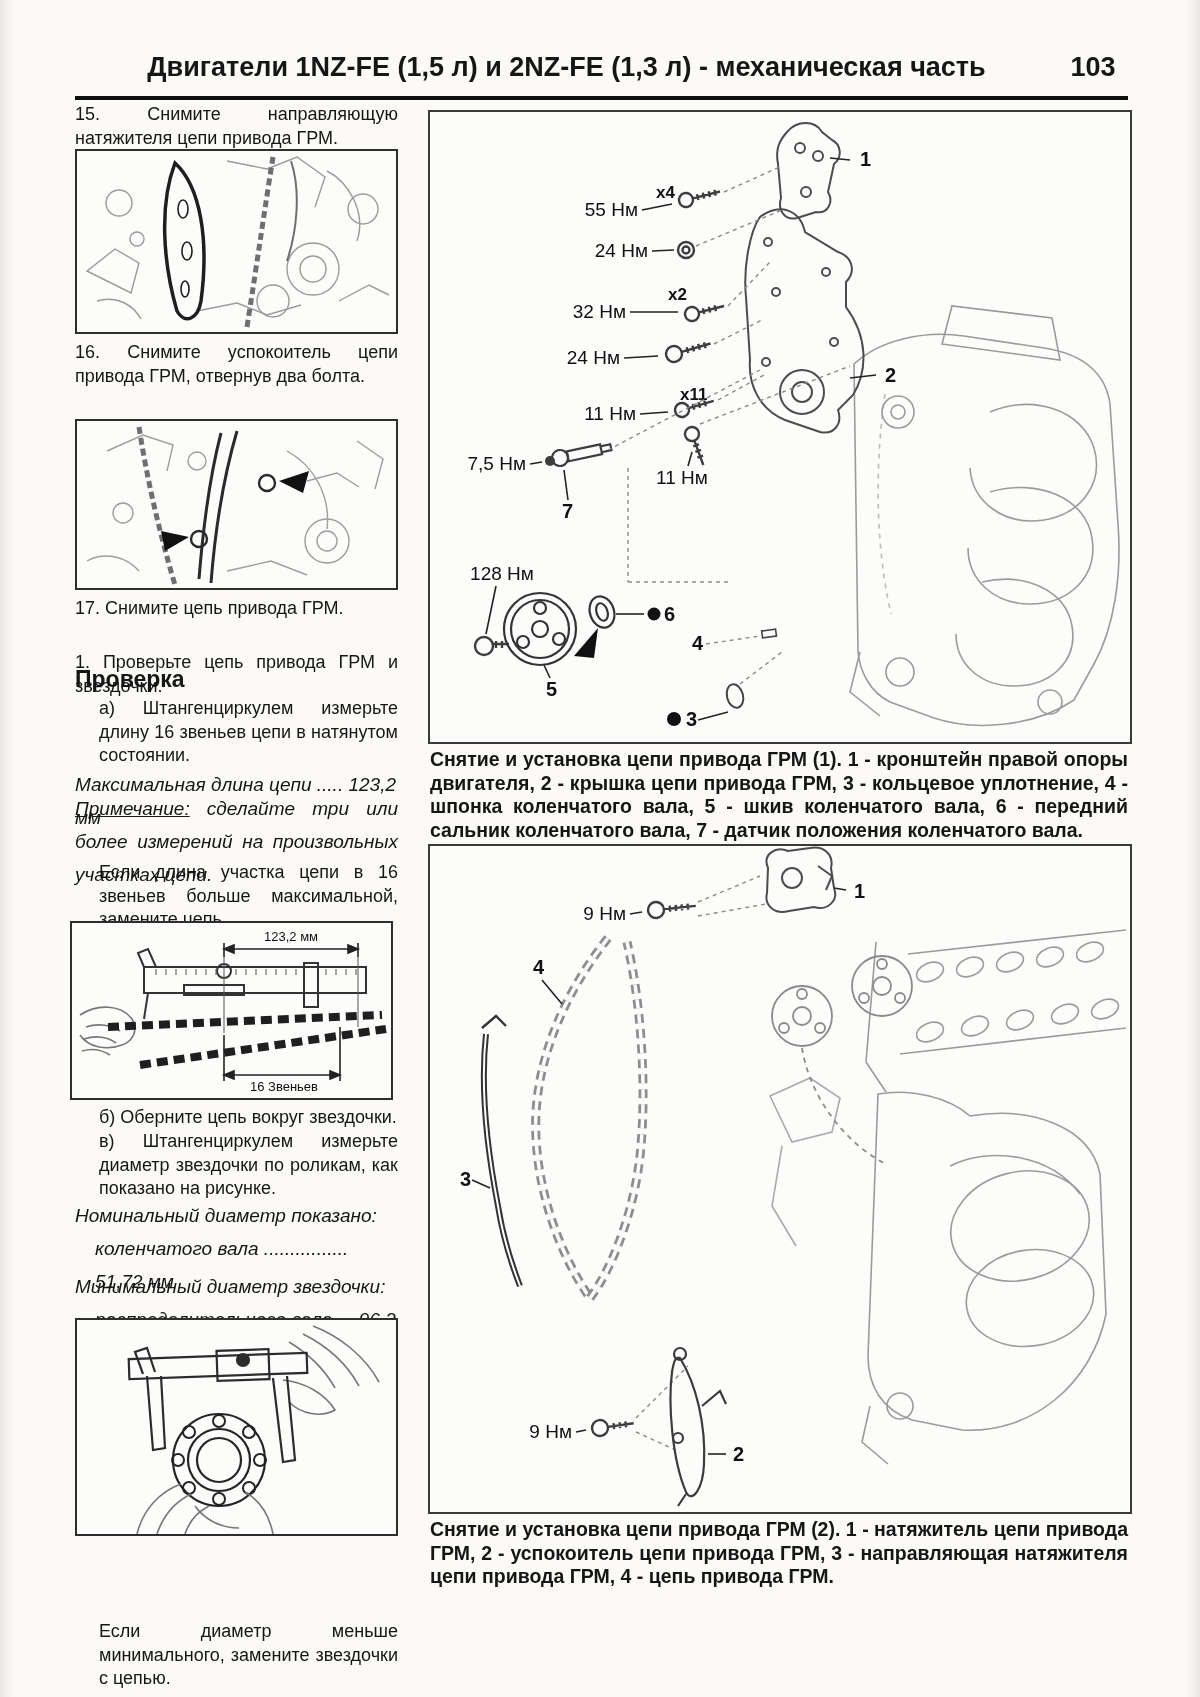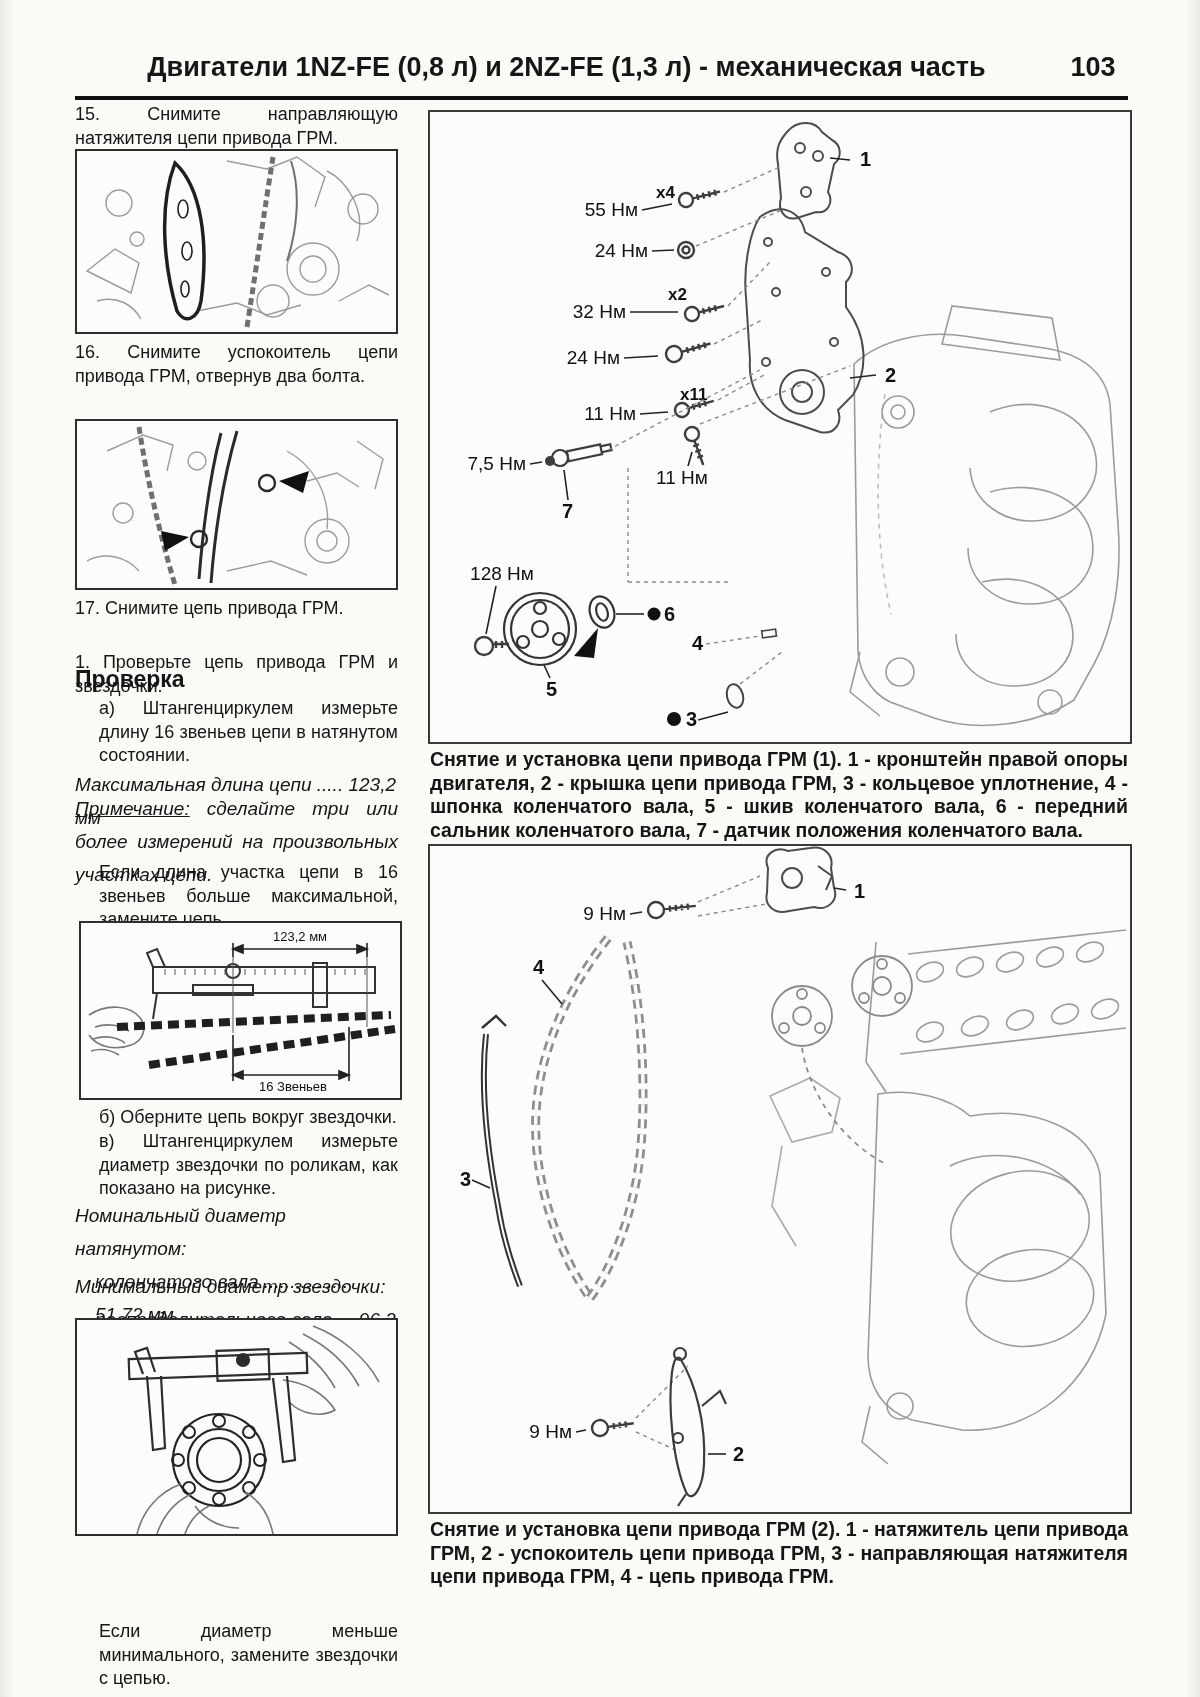--- a/index.html
+++ b/index.html
@@ -26,21 +26,21 @@
   svg text{font-family:"Liberation Sans",sans-serif;fill:#111;}
   svg .tq{font-size:19px;}
   svg .mult{font-size:17px;font-weight:bold;}
   svg .pn{font-size:20px;font-weight:bold;}
   svg .dim{font-size:13px;}
 </style>
 </head>
 <body>
 
 <div class="abs hdr">
-  <div class="hdr-title">Двигатели 1NZ-FE (0,8 л) и 2NZ-FE (1,3 л) - механическая часть</div>
+  <div class="hdr-title">Двигатели 1NZ-FE (1,5 л) и 2NZ-FE (1,3 л) - механическая часть</div>
   <div class="hdr-num">103</div>
 </div>
 <div class="abs rule"></div>
 
 <div class="abs t" style="left:75px;top:103px;width:323px;">15. Снимите направляющую натяжителя цепи привода ГРМ.</div>
 
 <div class="imgbox" style="left:75px;top:149px;width:319px;height:181px;">
   <svg width="319" height="181" viewBox="0 0 319 181">
     <g fill="none" stroke="#9a9a9a" stroke-width="1.4">
       <path d="M10,120 l28,-22 24,14 -8,30 z"></path>
@@ -97,21 +97,21 @@
 <div class="abs t" style="left:75px;top:597px;width:323px;">17. Снимите цепь привода ГРМ.</div>
 <div class="abs h2" style="left:75px;top:622px;width:323px;">Проверка</div>
 <div class="abs t" style="left:75px;top:651px;width:323px;">1. Проверьте цепь привода ГРМ и звездочки.</div>
 <div class="abs t ind" style="left:75px;top:697px;width:299px;">а) Штангенциркулем измерьте длину 16 звеньев цепи в натянутом состоянии.</div>
 <div class="abs spec" style="left:75px;top:768px;width:323px;">Максимальная длина цепи ..... 123,2 мм</div>
 <div class="abs spec" style="left:75px;top:792px;width:323px;text-align:justify;">
   <span class="u">Примечание:</span><span> сделайте три или более измерений на произвольных участках цепи.</span>
 </div>
 <div class="abs t" style="left:99px;top:861px;width:299px;">Если длина участка цепи в 16 звеньев больше максимальной, замените цепь.</div>
 
-<div class="imgbox" style="left:79px;top:921px;width:319px;height:175px;">
+<div class="imgbox" style="left:70px;top:921px;width:319px;height:175px;">
   <svg width="319" height="175" viewBox="0 0 319 175">
 
     <g fill="none" stroke="#777" stroke-width="1.6">
       <path d="M8,92 c18,-12 42,-10 52,4 c6,10 2,22 -10,26 c-16,6 -34,2 -42,-10"></path>
       <path d="M14,104 c12,-4 26,-2 34,4 m-36,8 c12,-4 24,-2 32,4 m-34,8 c10,-3 20,-1 28,4"></path>
     </g>
 
     <g fill="none" stroke="#333" stroke-width="2">
       <rect x="72" y="44" width="222" height="26"></rect>
       <path d="M72,44 l-6,-14 10,-4 8,18"></path>
@@ -141,21 +141,21 @@
       <path d="M152,152 l10,-4 v8 z M268,152 l-10,-4 v8 z" fill="#222"></path>
     </g>
     <text class="dim" x="212" y="168" text-anchor="middle">16 Звеньев</text>
   </svg>
 </div>
 
 <div class="abs t ind" style="left:75px;top:1106px;width:299px;">б) Оберните цепь вокруг звездочки.</div>
 <div class="abs t ind" style="left:75px;top:1130px;width:299px;">в) Штангенциркулем измерьте диаметр звездочки по роликам, как показано на рисунке.</div>
 
 <div class="abs spec" style="left:75px;top:1199px;width:323px;">
-  <div>Номинальный диаметр натянутом:</div>
+  <div>Номинальный диаметр показано:</div>
   <div class="val-line">коленчатого вала ................ 51,72 мм</div>
 </div>
 <div class="abs spec" style="left:75px;top:1270px;width:323px;">
   <div>Минимальный диаметр звездочки:</div>
   <div class="val-line">распределительного вала ... 96,2 мм</div>
   <div class="val-line">коленчатого вала .................. 50,5 мм</div>
 </div>
 
 <div class="imgbox" style="left:75px;top:1318px;width:319px;height:214px;">
   <svg width="319" height="214" viewBox="0 0 319 214">

